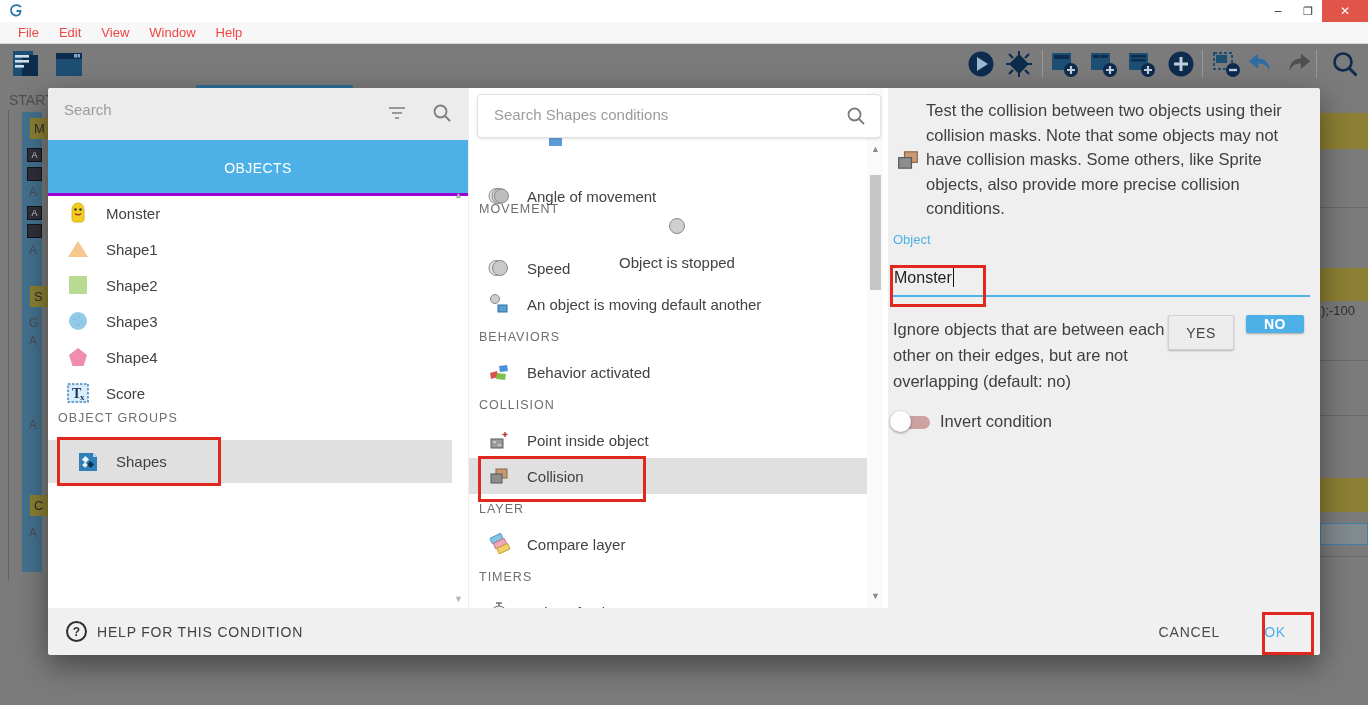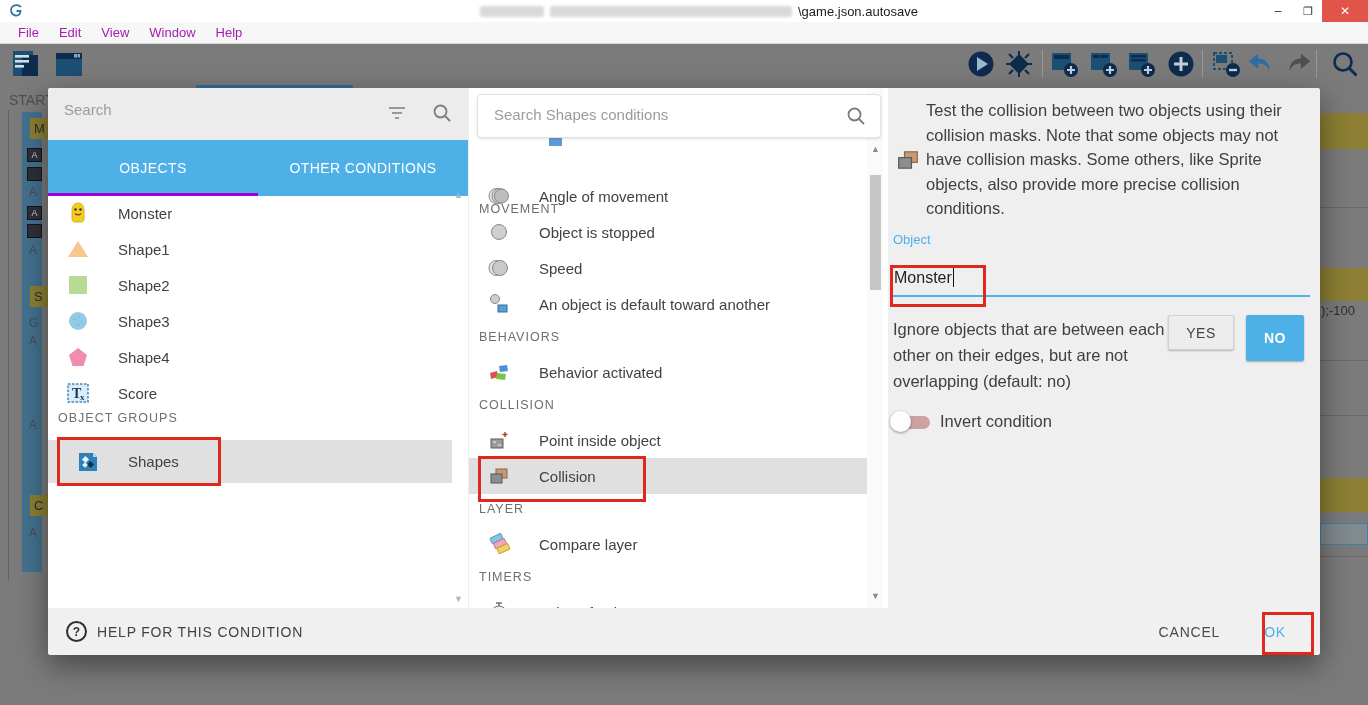--- a/index.html
+++ b/index.html
@@ -10,21 +10,21 @@
   .logo{position:absolute;left:8px;top:3px;width:16px;height:16px;}
   .title-text{position:absolute;left:480px;top:0;height:22px;display:flex;align-items:center;font-size:13px;color:#1c1c1c;}
   .redact{background:#d9d9d9;border-radius:2px;height:11px;filter:blur(1.5px);margin-right:6px;}
   .win-btn{position:absolute;top:0;height:22px;display:flex;align-items:center;justify-content:center;font-size:12px;color:#333;}
   .btn-min{left:1264px;width:28px;}
   .btn-max{left:1294px;width:28px;font-size:11px;}
   .btn-close{left:1322px;width:46px;background:var(--close-red);color:#fff;font-size:12px;}
 
   
   .menubar{position:absolute;left:0;top:22px;width:1368px;height:22px;background:#f7f7f7;border-bottom:1px solid #d8d8d8;display:flex;align-items:center;padding-left:8px;box-sizing:border-box;}
-  .menu-item{font-size:13px;color:#a21caf;padding:0 10px;}
+  .menu-item{font-size:13px;color:#ef4444;padding:0 10px;}
 
   
   .toolbar{position:absolute;left:0;top:45px;width:1368px;height:41px;}
   .tb-icon{position:absolute;top:4px;width:30px;height:30px;}
   .tb-sep{position:absolute;top:5px;width:1px;height:28px;background:#9a9a9a;}
   .tb-left{position:absolute;top:2px;width:34px;height:34px;}
 
   
   .bg-left{position:absolute;left:0;top:86px;width:48px;height:619px;}
   .start-label{position:absolute;left:9px;top:6px;font-size:14px;color:#4e4e4e;white-space:nowrap;overflow:hidden;width:39px;}
@@ -47,21 +47,21 @@
   .p-mid{left:420px;width:420px;background:#fff;border-left:1px solid #eee;}
   .p-right{left:840px;width:432px;background:#efefef;}
 
   
   .search-area{position:absolute;left:0;top:0;width:420px;height:52px;background:#ececec;}
   .search-input{position:absolute;left:14px;top:12px;width:300px;border:none;background:transparent;outline:none;font-size:15px;color:#424242;font-family:"Liberation Sans",sans-serif;}
   .search-input::placeholder{color:#9b9b9b;}
   .tabs{position:absolute;left:0;top:52px;width:420px;height:56px;background:var(--accent-blue);display:flex;}
   .tab{flex:1;display:flex;align-items:center;justify-content:center;color:#fff;font-size:14px;letter-spacing:.4px;font-weight:500;position:relative;}
   .tab.active:after{content:"";position:absolute;left:0;bottom:0;width:100%;height:3px;background:var(--accent-purple);}
-  .row{position:absolute;left:0;display:flex;align-items:center;height:36px;width:404px;padding-left:18px;box-sizing:border-box;gap:28px;font-size:15px;color:#424242;background:transparent;}
+  .row{position:absolute;left:0;display:flex;align-items:center;height:36px;width:404px;padding-left:18px;box-sizing:border-box;gap:16px;font-size:15px;color:#424242;background:transparent;}
   .row .icon{width:24px;height:24px;flex:0 0 24px;display:inline-block;}
   .row .icon svg{width:100%;height:100%;display:block;}
   .row.selected{background:var(--selected-gray);}
   .grp-header{position:absolute;left:10px;font-size:12.5px;color:#6e6e6e;letter-spacing:1px;}
   .scroll-arrow{position:absolute;font-size:9px;color:#b3b3b3;}
 
   
   .m-search{position:absolute;left:8px;top:6px;width:404px;height:44px;background:#fff;border:1px solid #e2e2e2;border-radius:4px;box-shadow:0 1px 3px rgba(0,0,0,.12);box-sizing:border-box;z-index:3;}
   .m-search input{position:absolute;left:14px;top:10px;width:330px;border:none;outline:none;font-size:15px;color:#424242;background:transparent;font-family:"Liberation Sans",sans-serif;}
   .m-search input::placeholder{color:#9b9b9b;}
@@ -73,21 +73,21 @@
 
   
   .desc{position:absolute;left:38px;top:10px;width:378px;font-size:16.5px;line-height:24.5px;color:#3f3f3f;}
   .desc-icon{position:absolute;left:6px;top:58px;width:28px;height:28px;}
   .fld-label{position:absolute;left:5px;top:144px;font-size:13px;color:var(--accent-blue);}
   .fld-value{position:absolute;left:6px;top:180px;font-size:16px;color:#1f1f1f;display:flex;align-items:center;}
   .caret{display:inline-block;width:1px;height:19px;background:#111;margin-left:1px;}
   .fld-underline{position:absolute;left:3px;top:207px;width:419px;height:2px;background:var(--accent-blue);}
   .ignore-text{position:absolute;left:5px;top:228px;width:282px;font-size:16.5px;line-height:26px;color:#3f3f3f;}
   .btn-yes{position:absolute;left:280px;top:227px;width:64px;height:33px;background:#ededed;border:1px solid #d2d2d2;border-radius:2px;box-shadow:0 1px 2px rgba(0,0,0,.25);font-size:14px;color:#424242;display:flex;align-items:center;justify-content:center;letter-spacing:.5px;}
-  .btn-no{position:absolute;left:358px;top:227px;width:58px;height:46px;background:var(--accent-blue);border-radius:2px;box-shadow:0 1px 2px rgba(0,0,0,.3);font-size:14px;color:#fff;font-weight:bold;display:flex;align-items:center;justify-content:center;letter-spacing:.5px;}
+  .btn-no{position:absolute;left:358px;top:227px;width:58px;height:18px;background:var(--accent-blue);border-radius:2px;box-shadow:0 1px 2px rgba(0,0,0,.3);font-size:14px;color:#fff;font-weight:bold;display:flex;align-items:center;justify-content:center;letter-spacing:.5px;}
   .toggle{position:absolute;left:2px;top:322px;width:46px;height:24px;}
   .toggle .track{position:absolute;left:6px;top:6px;width:34px;height:13px;border-radius:7px;background:#cfa2a2;}
   .toggle .knob{position:absolute;left:0;top:1px;width:21px;height:21px;border-radius:50%;background:#fdfdfd;box-shadow:0 1px 3px rgba(0,0,0,.4);}
   .invert-label{position:absolute;left:52px;top:324px;font-size:16.5px;color:#3f3f3f;}
 
   
   .footer{position:absolute;left:0;top:520px;width:1272px;height:47px;background:#f0f0f0;display:flex;align-items:center;}
   .help-wrap{display:flex;align-items:center;margin-left:18px;gap:10px;}
   .help-icon{width:17px;height:17px;border:2px solid #2e2e2e;border-radius:50%;color:#2e2e2e;font-size:12px;font-weight:bold;display:flex;align-items:center;justify-content:center;}
   .help-label{font-size:14px;color:#424242;letter-spacing:.8px;}
@@ -99,25 +99,20 @@
 </style>
 </head>
 <body>
 
 <div class="app">
 
   <div class="titlebar">
     <svg class="logo" viewBox="0 0 16 16">
       <path d="M13 4c-2-2.5-7-2.5-9 0-2 2.6-1 8 3.5 8.5C11 13 12.5 10.5 12.5 8H8.5" fill="none" stroke="#2e75a8" stroke-width="1.8"></path>
     </svg>
-    <div class="title-text">
-      <span class="redact" style="width:64px"></span>
-      <span class="redact" style="width:242px"></span>
-      <span>\game.json.autosave</span>
-    </div>
     <div class="win-btn btn-min">–</div>
     <div class="win-btn btn-max">❐</div>
     <div class="win-btn btn-close">✕</div>
   </div>
 
   <div class="menubar">
       <span class="menu-item">File</span>
       <span class="menu-item">Edit</span>
       <span class="menu-item">View</span>
       <span class="menu-item">Window</span>
@@ -236,21 +231,20 @@
         <svg style="position:absolute;left:340px;top:17px;width:18px;height:16px" viewBox="0 0 18 16">
             <path d="M1 3h16M4 8h10M7 13h4" stroke="#7c7c7c" stroke-width="1.6" fill="none"></path>
           </svg>
         <svg style="position:absolute;left:384px;top:15px;width:20px;height:20px" viewBox="0 0 20 20">
             <circle cx="8.5" cy="8.5" r="6" fill="none" stroke="#7c7c7c" stroke-width="1.8"></circle>
             <path d="M13 13l5 5" stroke="#7c7c7c" stroke-width="1.8"></path>
           </svg>
       </div>
       <div class="tabs">
           <div class="tab active">OBJECTS</div>
-          <div class="tab">OTHER CONDITIONS</div>
         </div>
       <div id="objects-list">
           <div class="row" style="top: 107px;">
             <span class="icon">
               <svg viewBox="0 0 24 24">
                 <path d="M6 10c0-5 2-8 6-8s6 3 6 8v8c0 2-1 3-3 3H9c-2 0-3-1-3-3z" fill="#f2cf1f" stroke="#c9a70e" stroke-width=".8"></path>
                 <circle cx="9.5" cy="8.5" r="1.3" fill="#333"></circle>
                 <circle cx="14.5" cy="8.5" r="1.3" fill="#333"></circle>
                 <path d="M9 12.5c1.5 1.8 4.5 1.8 6 0" stroke="#a33" stroke-width="1.2" fill="none"></path>
               </svg>
@@ -331,21 +325,21 @@
           <div class="row mrow" style="top: 90px;">
             <span class="icon">
               <svg viewBox="0 0 24 24">
                 <circle cx="9.5" cy="12" r="7.5" fill="#e4e4e4" stroke="#8a8a8a"></circle>
                 <circle cx="12.5" cy="12" r="7.5" fill="#d2d2d2" stroke="#8a8a8a"></circle>
                 <circle cx="14.5" cy="12" r="7" fill="#bdbdbd" stroke="#8a8a8a"></circle>
               </svg>
             </span>
             <span>Angle of movement</span>
           </div>
-          <div class="row mrow" style="top: 126px;">
+          <div class="row mrow" style="top: 126px; flex-direction: column;">
             <span class="icon">
               <svg viewBox="0 0 24 24">
                 <circle cx="12" cy="12" r="7.5" fill="#cfcfcf" stroke="#8a8a8a"></circle>
               </svg>
             </span>
             <span>Object is stopped</span>
           </div>
           <div class="row mrow" style="top: 162px;">
             <span class="icon">
               <svg viewBox="0 0 24 24">
@@ -355,21 +349,21 @@
             </span>
             <span>Speed</span>
           </div>
           <div class="row mrow" style="top: 198px;">
             <span class="icon">
               <svg viewBox="0 0 24 24">
                 <circle cx="8" cy="7" r="4.5" fill="#cccccc" stroke="#888"></circle>
                 <rect x="11" y="13" width="9" height="7" fill="#58a0d0" stroke="#2e6da4"></rect>
               </svg>
             </span>
-            <span>An object is default toward another</span>
+            <span>An object is moving default another</span>
           </div>
           <div class="sec-header" style="top: 242px;">BEHAVIORS</div>
           <div class="row mrow" style="top: 266px;">
             <span class="icon">
               <svg viewBox="0 0 24 24">
                 <polygon points="3,13 10,11 11,17 4,19" fill="#d9534f"></polygon>
                 <polygon points="10,13 19,14 18,20 9,19" fill="#7cc24a"></polygon>
                 <polygon points="12,6 20,5 21,11 13,12" fill="#4a90d9"></polygon>
               </svg>
             </span>

